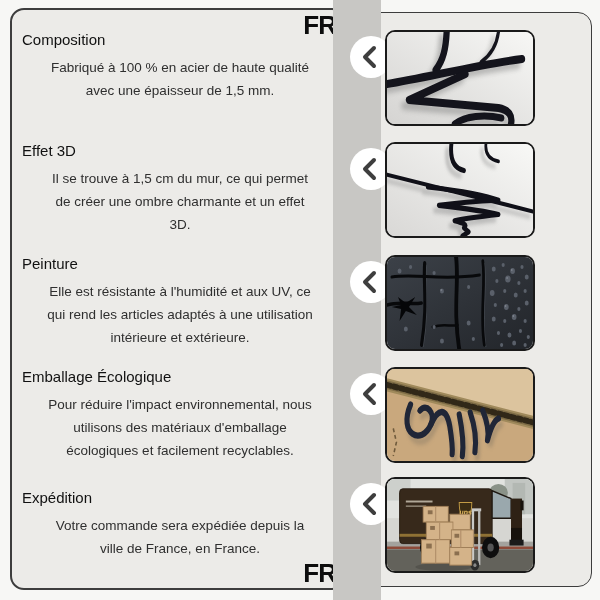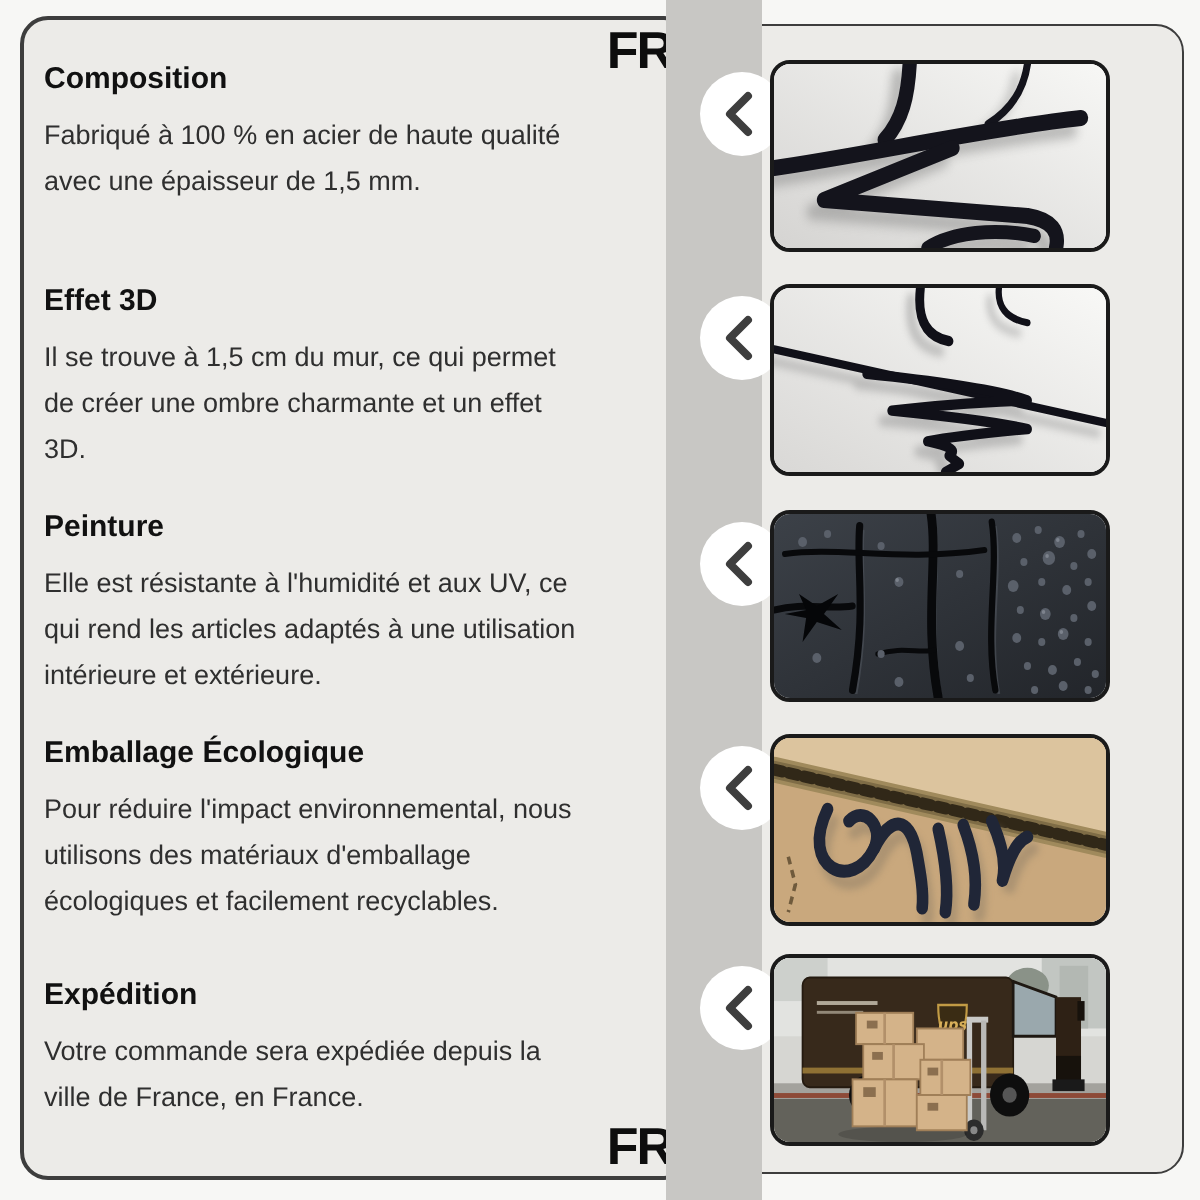--- a/index.html
+++ b/index.html
@@ -19,31 +19,31 @@
   .gutter{position:absolute;left:333px;top:0;width:48px;height:600px;background:#c8c7c4;z-index:1;}
 
   
   .fr{position:absolute;right:8px;font-weight:bold;font-size:26px;line-height:30px;color:#0d0d0d;
       font-family:Liberation Sans, sans-serif;letter-spacing:-1px;}
   .fr-top{top:0;}
   .fr-bottom{bottom:0;}
 
   
   .sec{position:absolute;left:10px;width:316px;}
-  .sec h3{margin:0 0 7px 0;font-size:15px;line-height:19px;font-weight:bold;color:#111;}
-  .sec p{margin:0;font-size:13.5px;line-height:23px;color:#2f2f2f;white-space:pre;}
+  .sec h3{margin:0 0 7px 0;font-size:15px;line-height:19px;font-weight:normal;color:#111;}
+  .sec p{margin:0;font-size:13.5px;line-height:23px;color:#2f2f2f;white-space:pre;text-align:center;}
 
   
   .chev{position:absolute;left:350px;width:42px;height:42px;border-radius:50%;
         background:#ffffff;border:none;padding:0;cursor:pointer;z-index:2;
         display:flex;align-items:center;justify-content:center;}
   .chev svg{display:block;}
 
   
-  .thumb{position:absolute;left:385px;width:170px;height:96px;box-sizing:border-box;
+  .thumb{position:absolute;left:385px;width:150px;height:96px;box-sizing:border-box;
          border:2.5px solid #1a1a1a;border-radius:10px;overflow:hidden;background:#fff;z-index:3;}
   .thumb svg{display:block;width:100%;height:100%;}
 </style>
 </head>
 <body>
 
 <div class="stage">
 
   <section class="card card-left">
     <div class="fr fr-top">FR</div>

